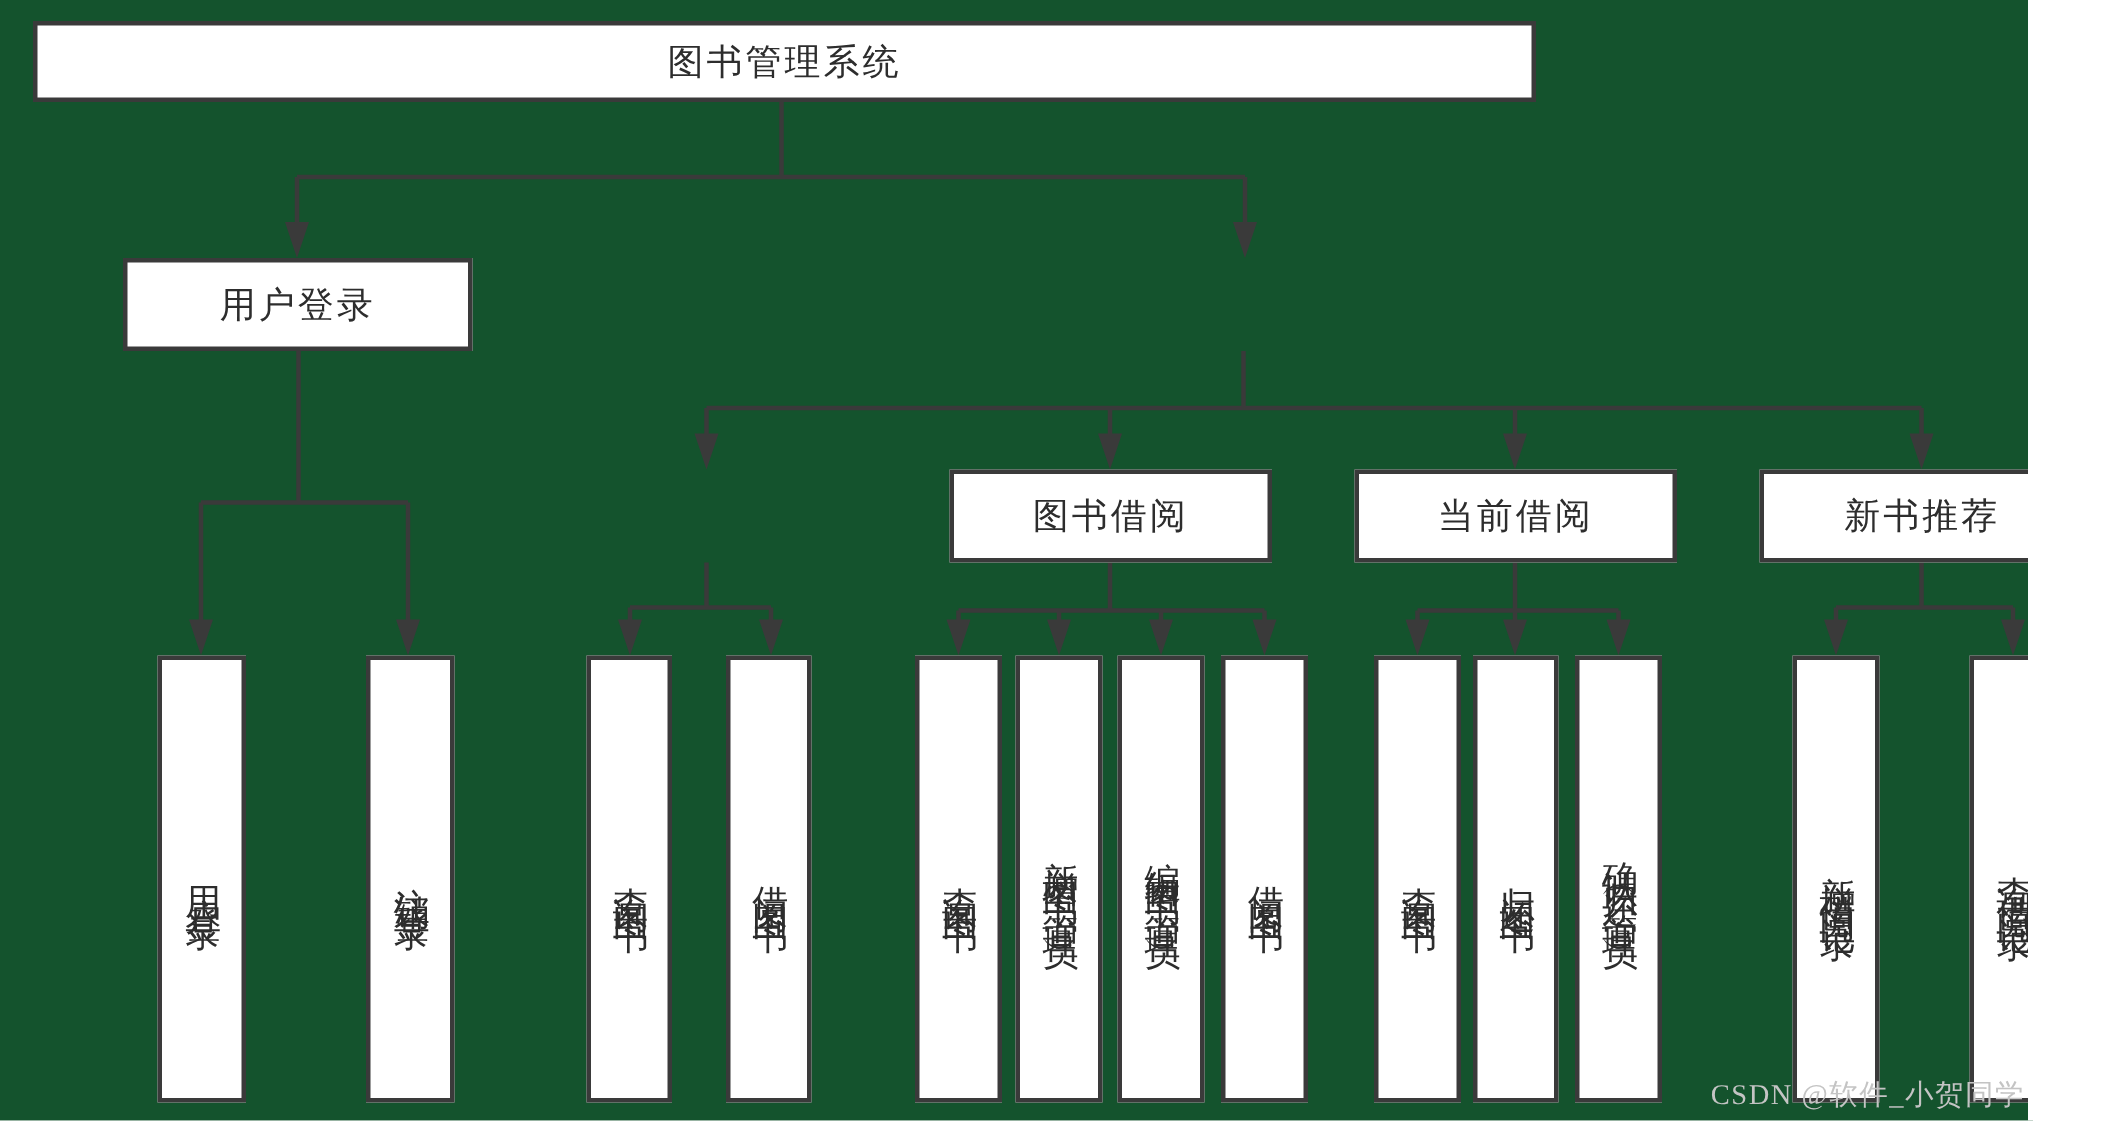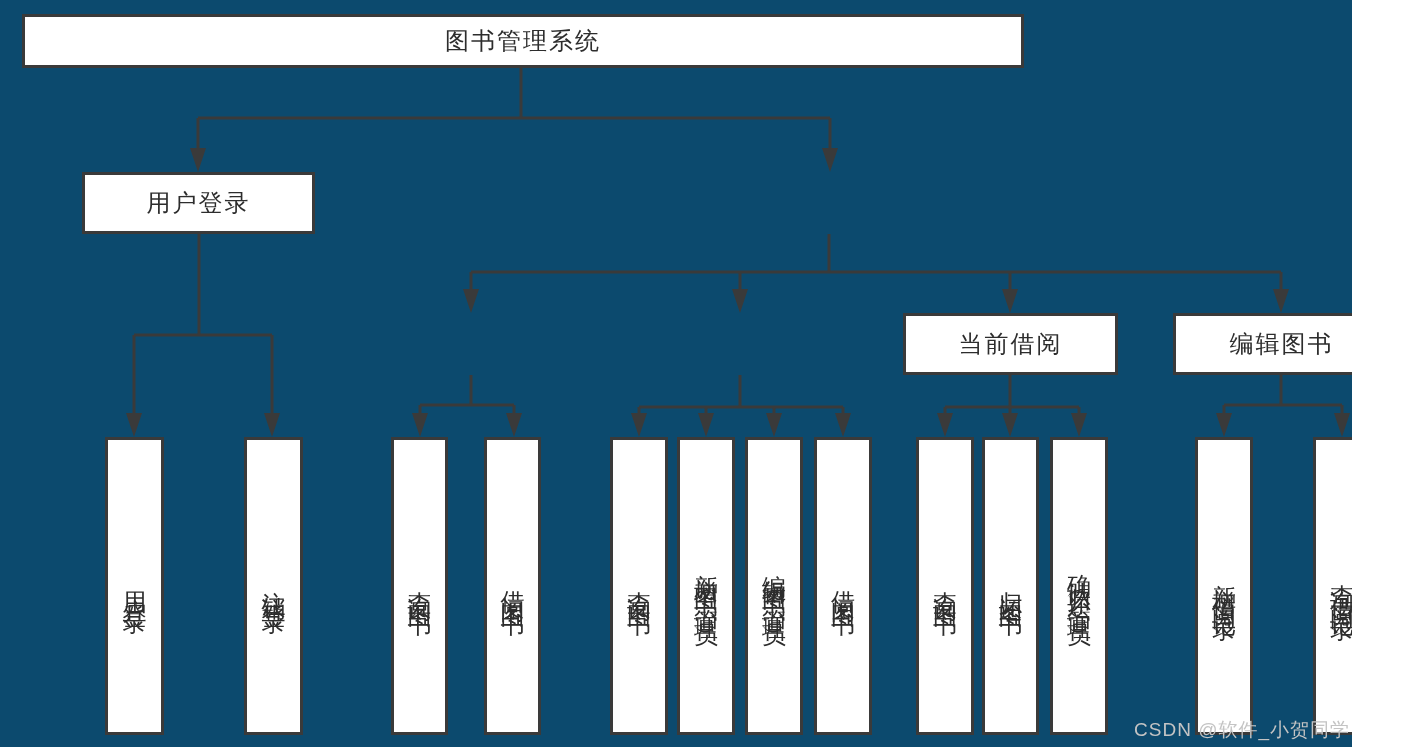--- a/index.html
+++ b/index.html
@@ -1,20 +1,20 @@
 <!DOCTYPE html>
 <html><head>
 <meta charset="utf-8">
 <style>
   html, body { margin: 0; padding: 0; background: #ffffff; }
   .canvas {
     position: relative;
     width: 1352px;
     height: 747px;
-    background: #0c4a6e;
+    background: #14532d;
     font-family: "Liberation Sans", "DejaVu Sans", sans-serif;
     overflow: hidden;
   }
   .wires { position: absolute; left: 0; top: 0; z-index: 1; }
   .wires path { stroke: #3a3a3a; stroke-width: 3; fill: none; }
   .wires polygon { fill: #3a3a3a; stroke: none; }
   .node {
     position: absolute;
     box-sizing: border-box;
     border: 3px solid #3a3a3a;
@@ -36,20 +36,21 @@
     white-space: normal;
   }
   .watermark {
     position: absolute;
     right: 2px;
     bottom: 4px;
     z-index: 5;
     color: #c4c4c4;
     font-size: 19px;
     letter-spacing: 1px;
+    font-family: Liberation Serif, serif;
   }
 </style>
 </head>
 <body>
 
 <div class="canvas">
 
   <svg class="wires" width="1405" height="747" viewBox="0 0 1405 747">
 
     <g>
@@ -101,25 +102,28 @@
   </svg>
 
   <div class="node" style="left:22px; top:14px; width:1002px; height:54px;">
     <span class="label">图书管理系统</span>
   </div>
 
   <div class="node" style="left:82px; top:172px; width:233px; height:62px;">
     <span class="label">用户登录</span>
   </div>
 
+  <div class="node" style="left:633px; top:313px; width:215px; height:62px;">
+    <span class="label">图书借阅</span>
+  </div>
   <div class="node" style="left:903px; top:313px; width:215px; height:62px;text-align:center;">
     <span class="label">当前借阅</span>
   </div>
   <div class="node" style="left:1173px; top:313px; width:217px; height:62px;">
-    <span class="label">编辑图书</span>
+    <span class="label">新书推荐</span>
   </div>
 
   <div class="node leaf" style="left:105px; top:437px; width:59px; height:298px;">
     <span class="label">用户登录</span>
   </div>
   <div class="node leaf" style="left:244px; top:437px; width:59px; height:298px;">
     <span class="label">注销登录</span>
   </div>
 
   <div class="node leaf" style="left:391px; top:437px; width:57px; height:298px;">

